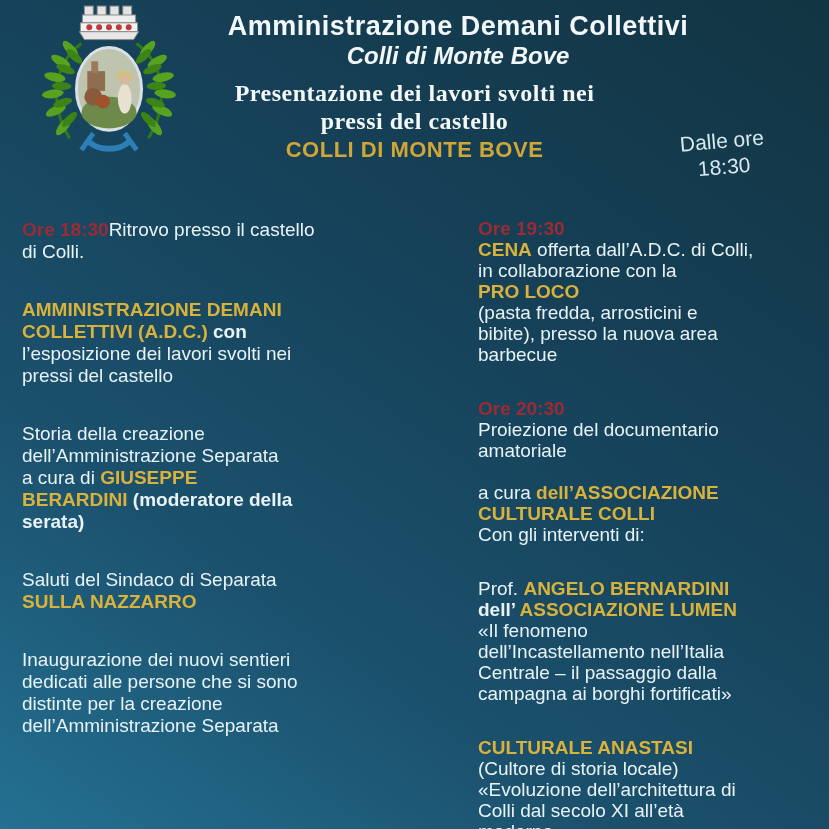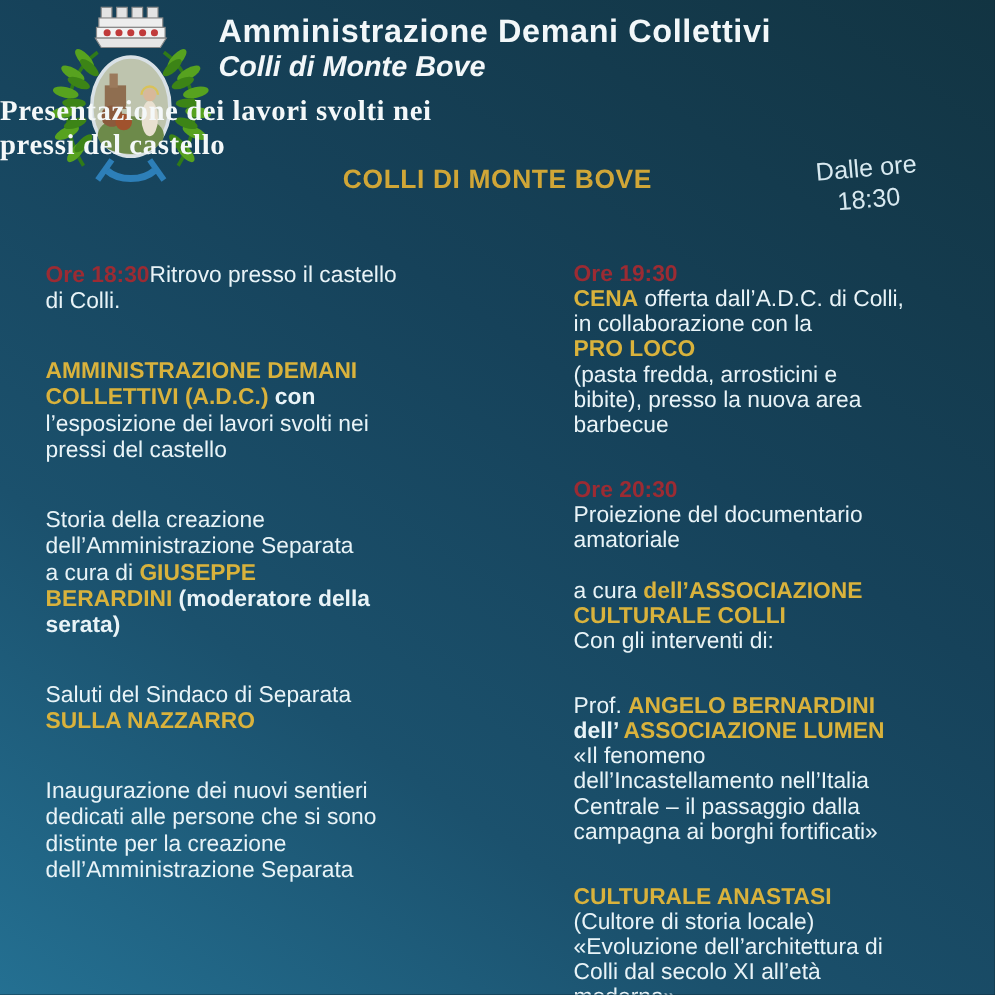--- a/index.html
+++ b/index.html
@@ -7,40 +7,40 @@
     position:relative;
     width:829px;height:829px;
     overflow:hidden;
     background:linear-gradient(215deg,#123442 0%,#16425a 40%,#1b516d 70%,#247092 100%);
     font-family:"Liberation Sans", sans-serif;
     color:#e8f3f7;
   }
   .pre{white-space:pre-line;}
   
   .emblem{position:absolute;left:40px;top:2px;width:138px;height:158px;}
-  .org-block{position:absolute;left:182px;top:10px;width:600px;text-align:left;}
+  .org-block{position:absolute;left:158px;top:10px;width:600px;text-align:center;}
   .org-line1{font-size:27px;font-weight:bold;letter-spacing:.5px;color:#f2f7f9;line-height:32px;}
   .org-line2{font-size:24px;font-weight:bold;font-style:italic;color:#f2f7f9;line-height:28px;}
   .event-title{
-    position:absolute;left:0;top:79px;width:829px;text-align:left;
+    position:absolute;left:0;top:79px;width:829px;text-align:center;
     font-family:"Liberation Serif", serif;font-weight:bold;
     font-size:24px;line-height:28px;color:#f4f8f9;letter-spacing:.5px;
   }
   .event-when{
     position:absolute;left:0;top:136px;width:829px;text-align:center;
     font-weight:bold;font-size:22px;line-height:27px;color:#d0a637;letter-spacing:.5px;
   }
   .start-time{
     position:absolute;left:638px;top:128px;width:170px;text-align:center;
     font-size:21px;line-height:26px;color:#d8e9f0;
     transform:rotate(-5deg);
   }
   
   .col{position:absolute;top:197px;font-size:19px;}
-  .col-left{left:38px;width:400px;line-height:22px;}
+  .col-left{left:22px;width:400px;line-height:22px;}
   .col-right{left:478px;width:345px;line-height:21px;}
   .col-left p{margin:0 0 14px 0;}
   .col-right p{margin:0 0 12px 0;}
   .t-red{color:#9c2b33;font-weight:bold;}
   .t-yellow{color:#d9b23c;font-weight:bold;}
   .t-bold{font-weight:bold;}
   .t-white{color:#e8f3f7;}
 </style>
 </head>
 <body>

